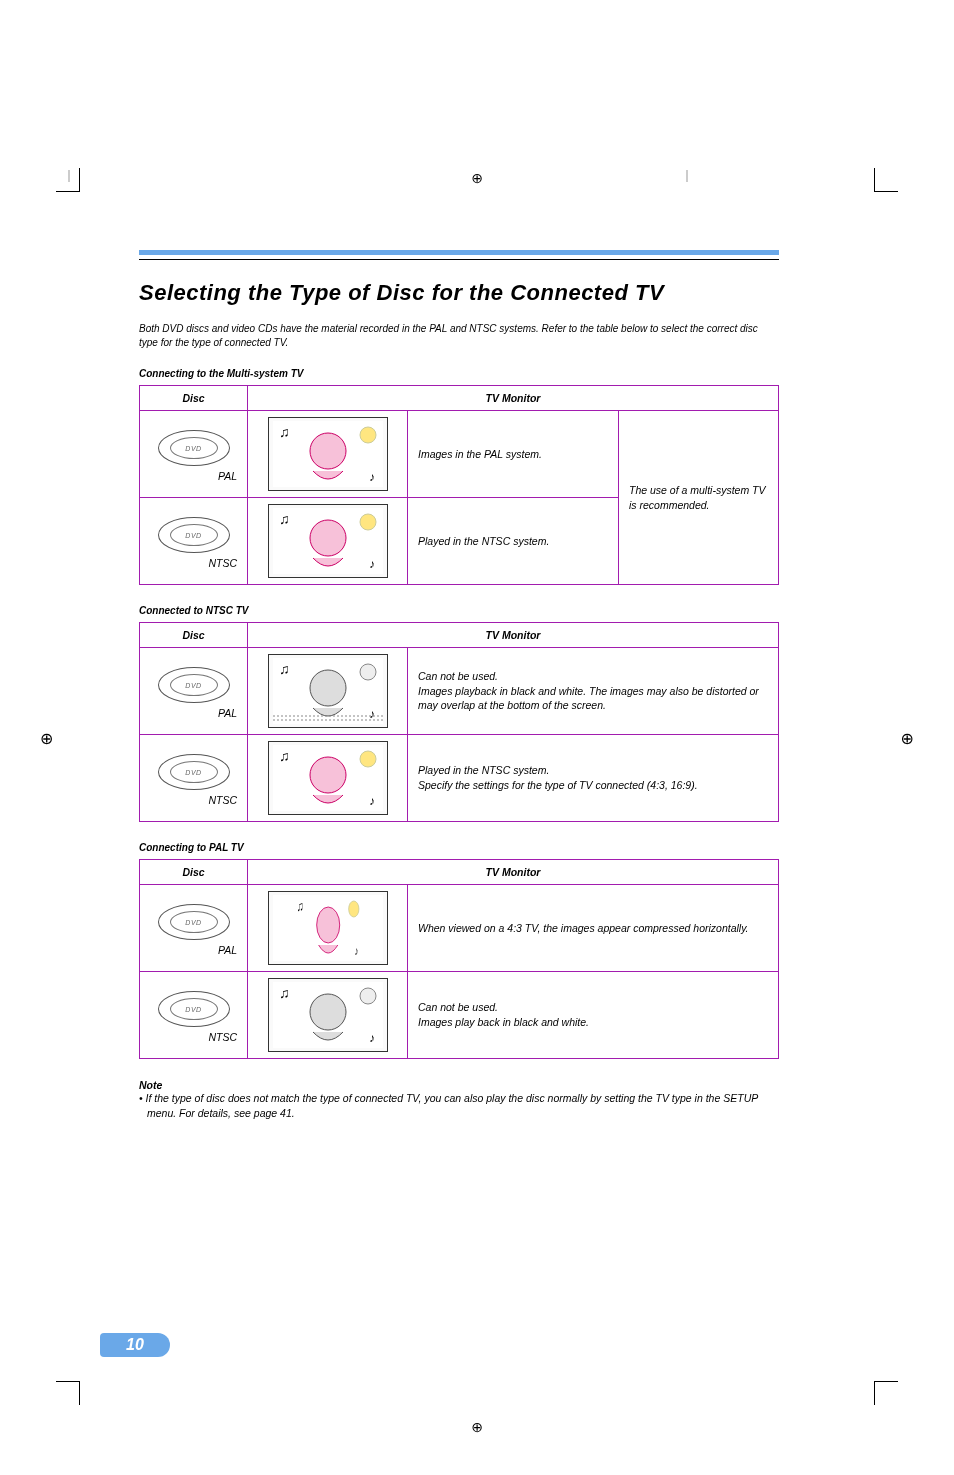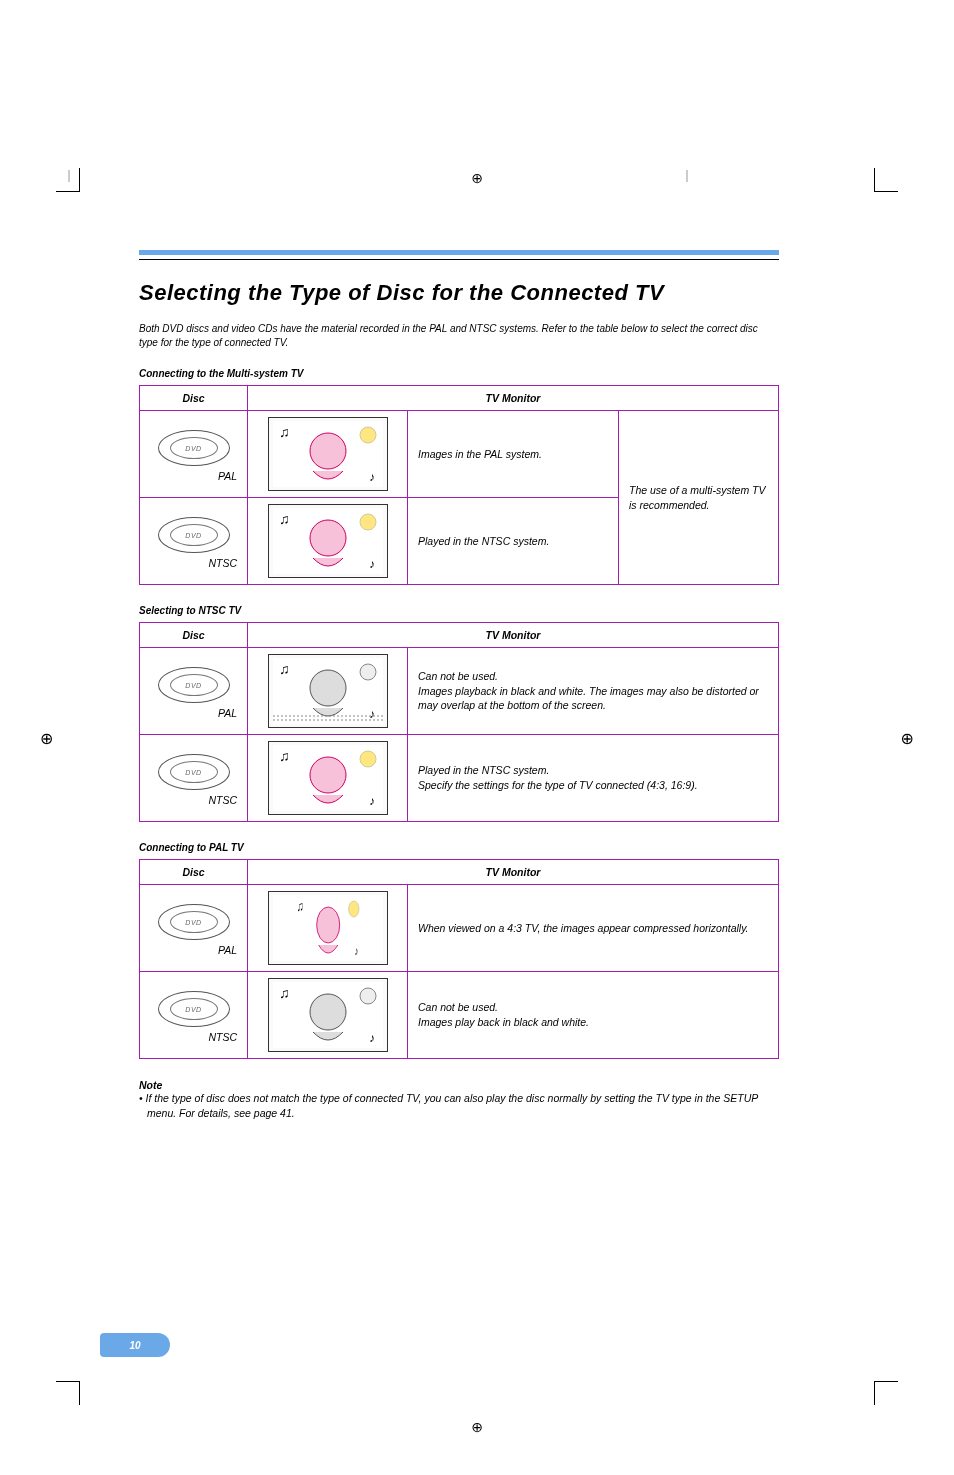--- a/index.html
+++ b/index.html
@@ -74,21 +74,21 @@
 
   .page-num-pill {
     position: absolute;
     left: 100px;
     bottom: 118px;
     width: 70px; height: 24px;
     background: #6aa8e8;
     border-radius: 4px 12px 12px 4px;
     display: flex; align-items: center; justify-content: center;
   }
-  .page-num-pill span { color: #fff; font-style: italic; font-weight: bold; font-size: 10px; }
+  .page-num-pill span { color: #fff; font-style: italic; font-weight: bold; font-size: 16px; }
 
   .desc-cell { line-height: 1.4; }
 </style>
 </head>
 <body>
 
 <div class="crop-mark-tl"></div>
 <div class="crop-mark-tr"></div>
 <div class="crop-mark-bl"></div>
 <div class="crop-mark-br"></div>
@@ -170,21 +170,21 @@
                 <path d="M40 50 Q55 66 70 50" stroke="#c06" fill="#f7c1d9"></path>
                 <circle cx="95" cy="14" r="8" fill="#ffe680" stroke="#cc9"></circle>
                 <text x="96" y="60" font-size="12">♪</text>
               </svg>
             </div></td>
       <td class="desc-cell">Played in the NTSC system.</td>
     </tr>
   </tbody>
     </table>
 
-  <p class="subhead">Selecting to NTSC TV</p>
+  <p class="subhead">Connected to NTSC TV</p>
   <table class="tv">
     <tbody>
         <tr>
       <th class="disc-cell">Disc</th>
       <th colspan="2">TV Monitor</th>
     </tr>
     <tr>
       <td class="disc-cell">
         <div class="disc-icon">
               <span>DVD</span>

